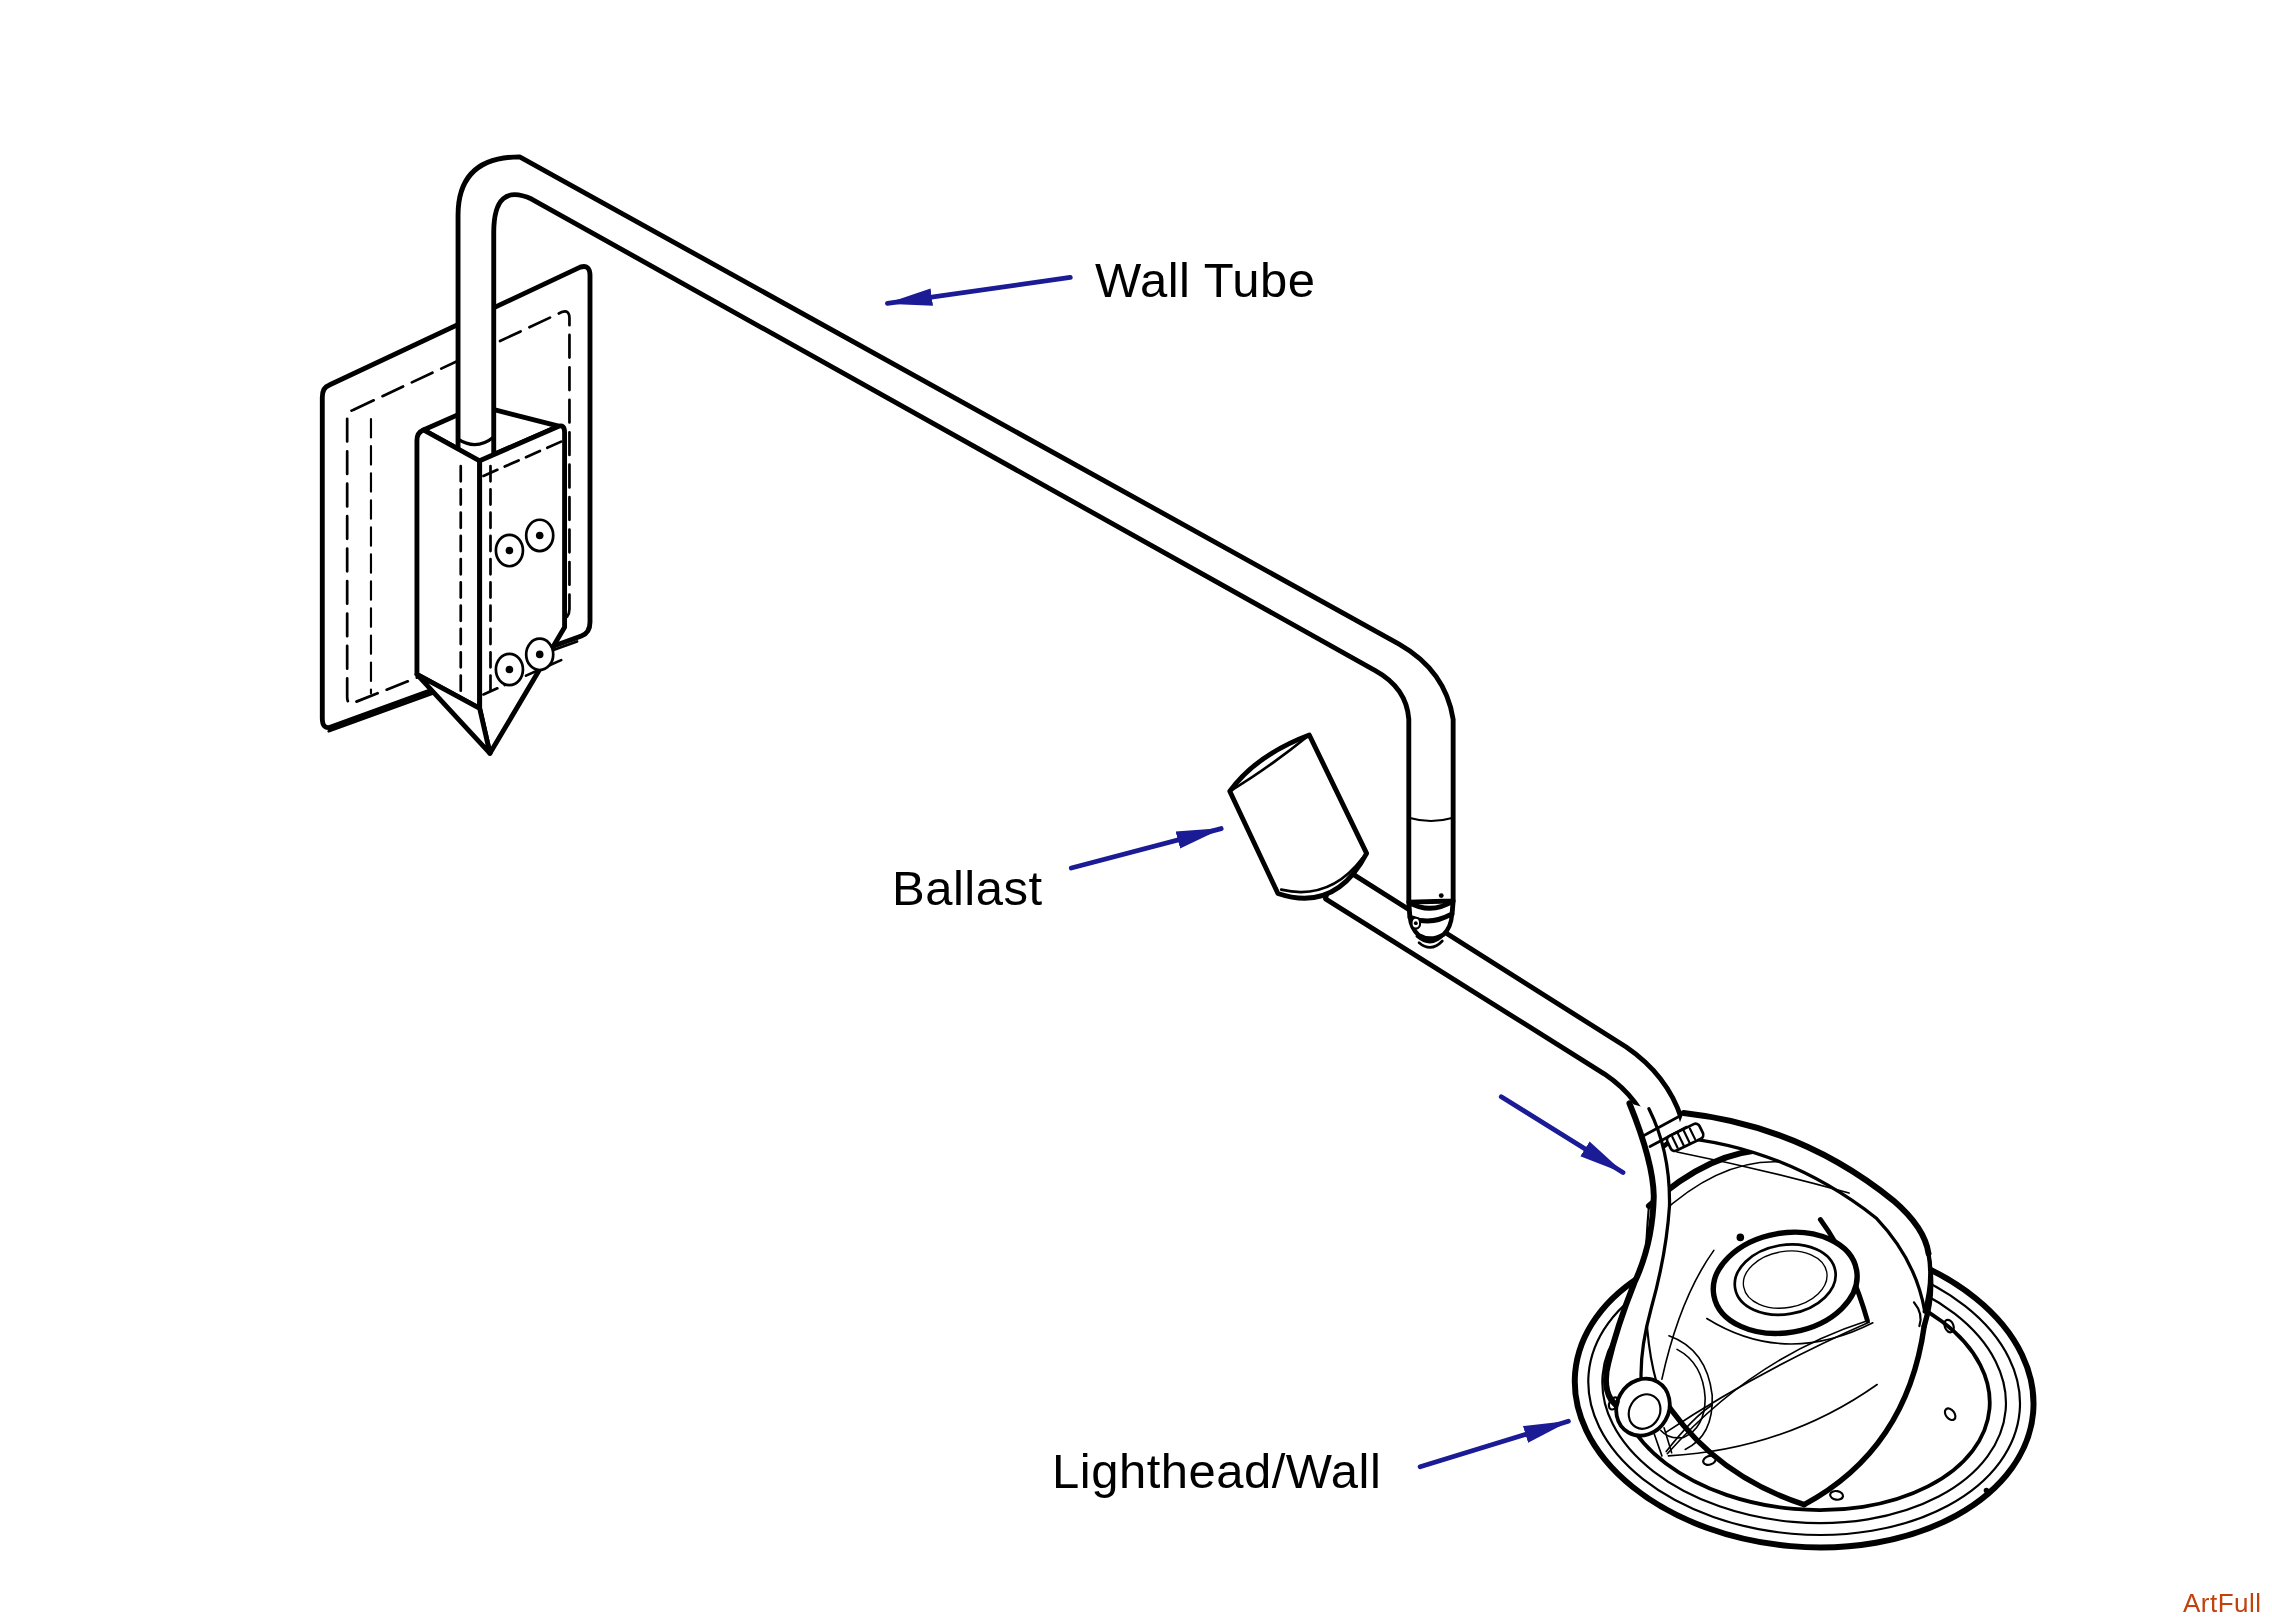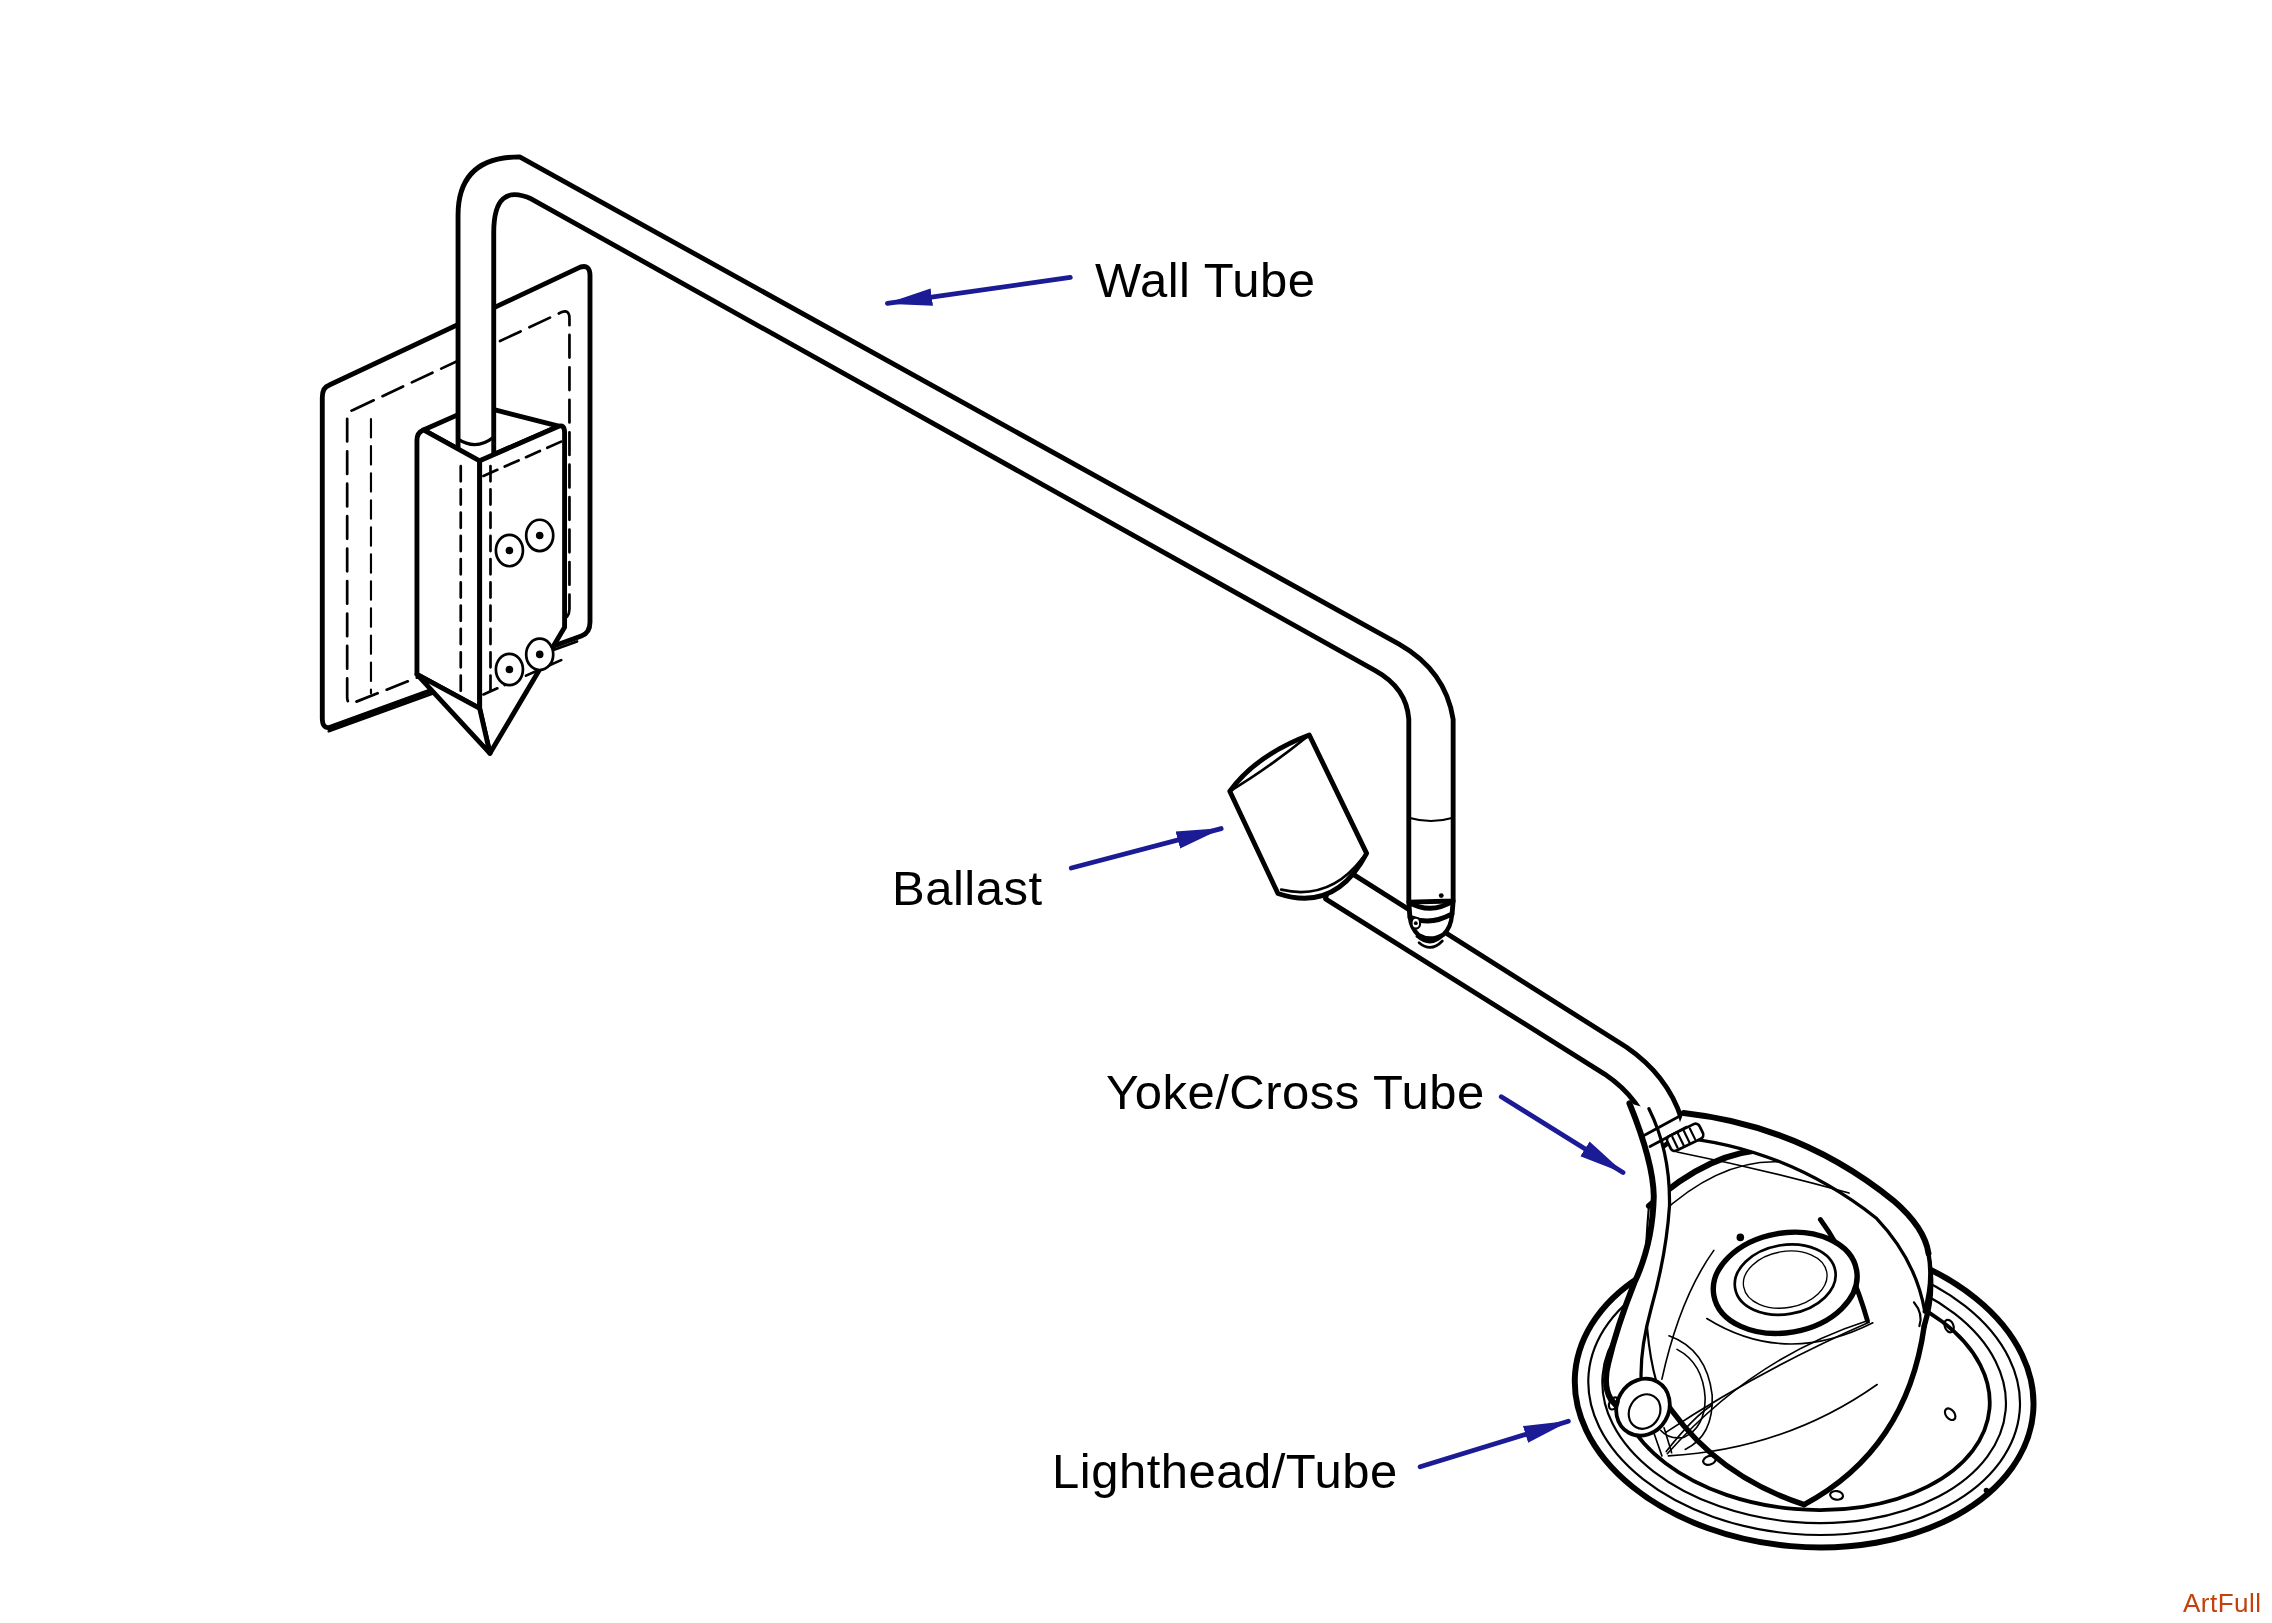--- a/index.html
+++ b/index.html
@@ -157,18 +157,17 @@
   <g stroke="#1b1b96" stroke-width="9" stroke-linecap="round" fill="none">
     <line x1="1978" y1="513" x2="1640" y2="561" marker-end="url(#ah)"></line>
     <line x1="1980" y1="1605" x2="2257" y2="1532" marker-end="url(#ah)"></line>
     <line x1="2775" y1="2028" x2="3000" y2="2168" marker-end="url(#ah)"></line>
     <line x1="2625" y1="2712" x2="2899" y2="2628" marker-end="url(#ah)"></line>
   </g>
 </svg>
 
   <div class="callout" id="lbl-wall-tube">Wall Tube</div>
   <div class="callout" id="lbl-ballast">Ballast</div>
-  <div class="callout" id="lbl-yoke-cross">Yoke/Cross Tube</div>
-  <div class="callout" id="lbl-lighthead">Lighthead/Tube</div>
+  <div class="callout" id="lbl-lighthead">Lighthead/Wall</div>
 
   <div class="watermark">ArtFull</div>
 </div>
 
 
 </body></html>

